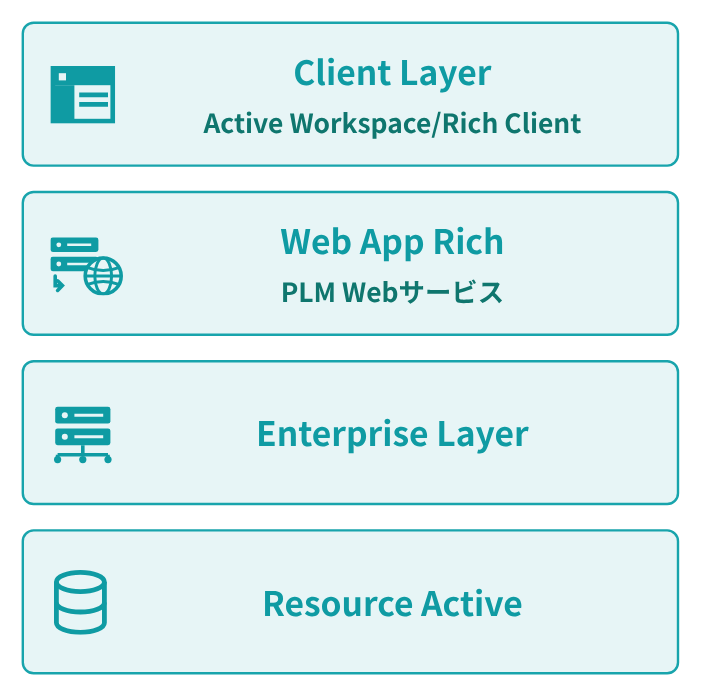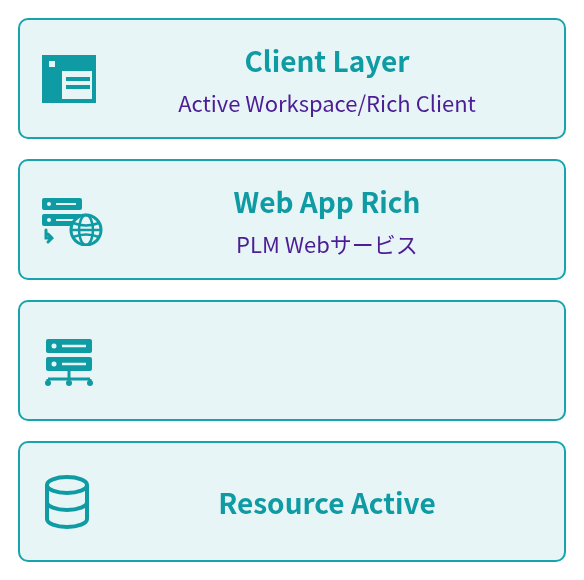--- a/index.html
+++ b/index.html
@@ -36,22 +36,22 @@
     align-items: center;
     justify-content: center;
     gap: 6px;
   }
   .layer-title {
     font-size: 28px;
     font-weight: 700;
   }
   .layer-subtitle {
     font-size: 22px;
-    font-weight: 400;
-    color: #4c1d95;
+    font-weight: 700;
+    color: #0f766e;
   }
   .title-teal { color: #0f9ba3; }
   .border-teal { border-color: #18a4ac; }
   svg { display: block; }
 </style>
 </head>
 <body>
 
 <div class="layer-box border-teal">
   <div class="icon-wrap">
@@ -108,20 +108,21 @@
       <line x1="27" y1="36" x2="27" y2="44" stroke="#0f9ba3" stroke-width="3"></line>
       <line x1="6" y1="44" x2="48" y2="44" stroke="#0f9ba3" stroke-width="3"></line>
       <circle cx="6" cy="48" r="3" fill="#0f9ba3"></circle>
       <circle cx="27" cy="48" r="3" fill="#0f9ba3"></circle>
       <circle cx="48" cy="48" r="3" fill="#0f9ba3"></circle>
       <line x1="6" y1="44" x2="6" y2="46" stroke="#0f9ba3" stroke-width="3"></line>
       <line x1="48" y1="44" x2="48" y2="46" stroke="#0f9ba3" stroke-width="3"></line>
     </svg>
   </div>
   <div class="text-wrap">
+    <div class="layer-title title-teal">Enterprise Layer</div>
   </div>
 </div>
 
 <div class="layer-box border-teal">
   <div class="icon-wrap">
     <svg width="50" height="54" viewBox="0 0 50 54">
       <ellipse cx="25" cy="10" rx="20" ry="8" fill="none" stroke="#0f9ba3" stroke-width="4"></ellipse>
       <path d="M5 10 L5 44 A20 8 0 0 0 45 44 L45 10" fill="none" stroke="#0f9ba3" stroke-width="4"></path>
       <path d="M5 27 A20 8 0 0 0 45 27" fill="none" stroke="#0f9ba3" stroke-width="4"></path>
     </svg>

